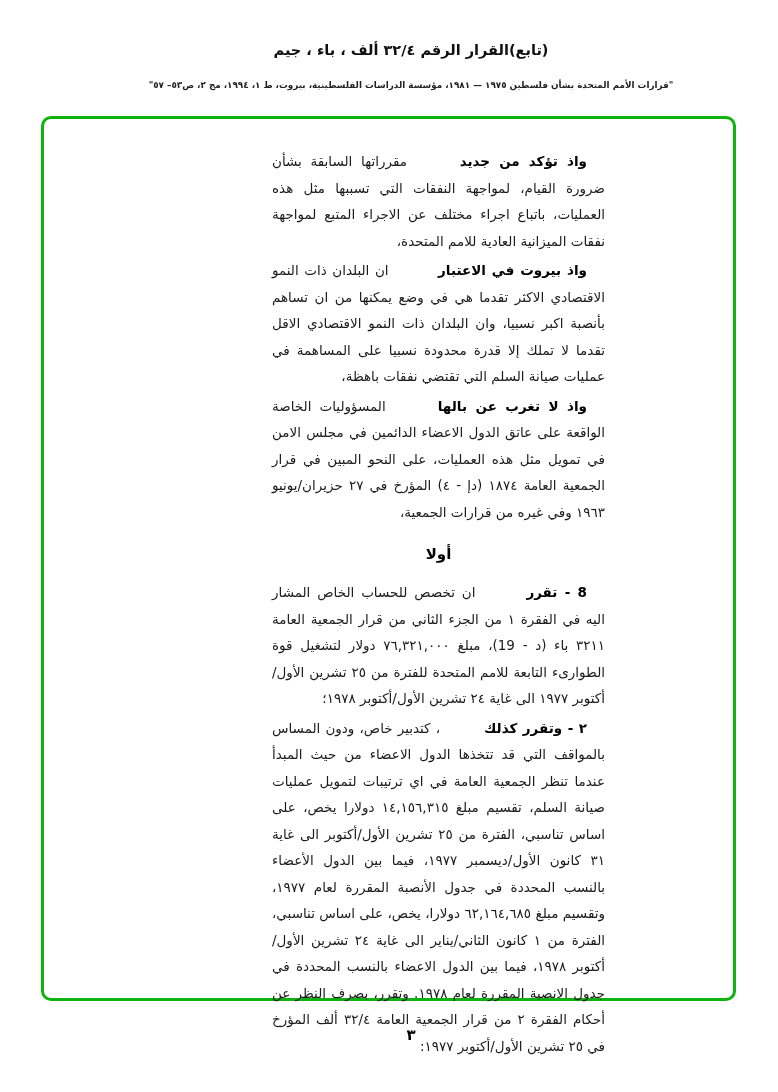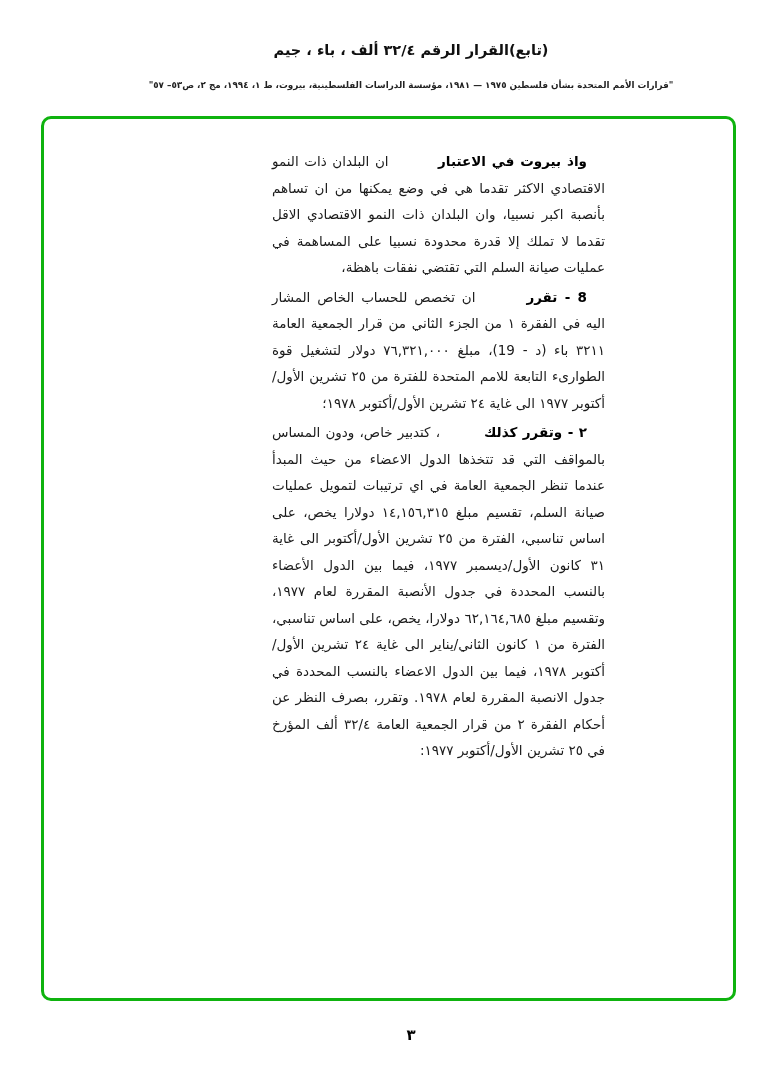--- a/index.html
+++ b/index.html
@@ -74,24 +74,27 @@
 
 <div class="header-title">(تابع)القرار الرقم ٣٢/٤ ألف ، باء ، جيم</div>
 
 <div class="header-citation">"قرارات الأمم المتحدة بشأن فلسطين ١٩٧٥ — ١٩٨١، مؤسسة الدراسات الفلسطينية، بيروت، ط ١، ١٩٩٤، مج ٢، ص٥٣– ٥٧"</div>
 
 <div class="frame" style="border-color:#0fb30f"></div>
 
 <div class="text-column">
 
 
+  <p class="indent"><b class="lead">واذ تؤكد من جديد</b><span> مقرراتها السابقة بشأن ضرورة القيام، لمواجهة النفقات التي تسببها مثل هذه العمليات، باتباع اجراء مختلف عن الاجراء المتبع لمواجهة نفقات الميزانية العادية للامم المتحدة،</span></p>
 
   <p class="indent"><b class="lead">واذ بيروت في الاعتبار</b><span> ان البلدان ذات النمو الاقتصادي الاكثر تقدما هي في وضع يمكنها من ان تساهم بأنصبة اكبر نسبيا، وان البلدان ذات النمو الاقتصادي الاقل تقدما لا تملك إلا قدرة محدودة نسبيا على المساهمة في عمليات صيانة السلم التي تقتضي نفقات باهظة،</span></p>
 
+  <p class="indent"><b class="lead">واذ لا تغرب عن بالها</b><span> المسؤوليات الخاصة الواقعة على عاتق الدول الاعضاء الدائمين في مجلس الامن في تمويل مثل هذه العمليات، على النحو المبين في قرار الجمعية العامة ١٨٧٤ (دإ - ٤) المؤرخ في ٢٧ حزيران/يونيو ١٩٦٣ وفي غيره من قرارات الجمعية،</span></p>
 
+  <div class="section-heading">أولا</div>
 
   <p class="indent"><b class="lead">8 - تقرر</b><span> ان تخصص للحساب الخاص المشار اليه في الفقرة ١ من الجزء الثاني من قرار الجمعية العامة ٣٢١١ باء (د - 19)، مبلغ ٧٦,٣٢١,٠٠٠ دولار لتشغيل قوة الطوارىء التابعة للامم المتحدة للفترة من ٢٥ تشرين الأول/أكتوبر ١٩٧٧ الى غاية ٢٤ تشرين الأول/أكتوبر ١٩٧٨؛</span></p>
 
   <p class="indent"><b class="lead">٢ - وتقرر كذلك</b><span>، كتدبير خاص، ودون المساس بالمواقف التي قد تتخذها الدول الاعضاء من حيث المبدأ عندما تنظر الجمعية العامة في اي ترتيبات لتمويل عمليات صيانة السلم، تقسيم مبلغ ١٤,١٥٦,٣١٥ دولارا يخص، على اساس تناسبي، الفترة من ٢٥ تشرين الأول/أكتوبر الى غاية ٣١ كانون الأول/ديسمبر ١٩٧٧، فيما بين الدول الأعضاء بالنسب المحددة في جدول الأنصبة المقررة لعام ١٩٧٧، وتقسيم مبلغ ٦٢,١٦٤,٦٨٥ دولارا، يخص، على اساس تناسبي، الفترة من ١ كانون الثاني/يناير الى غاية ٢٤ تشرين الأول/أكتوبر ١٩٧٨، فيما بين الدول الاعضاء بالنسب المحددة في جدول الانصبة المقررة لعام ١٩٧٨. وتقرر، بصرف النظر عن أحكام الفقرة ٢ من قرار الجمعية العامة ٣٢/٤ ألف المؤرخ في ٢٥ تشرين الأول/أكتوبر ١٩٧٧:</span></p>
 
 </div>
 
 <div class="page-number">٣</div>
 
 </body></html>

